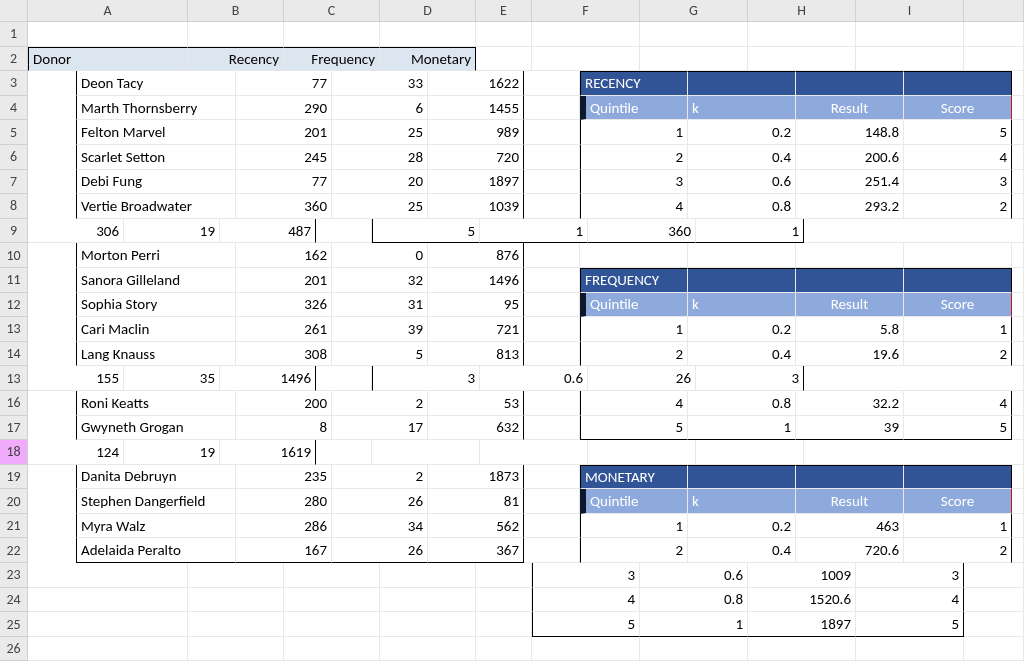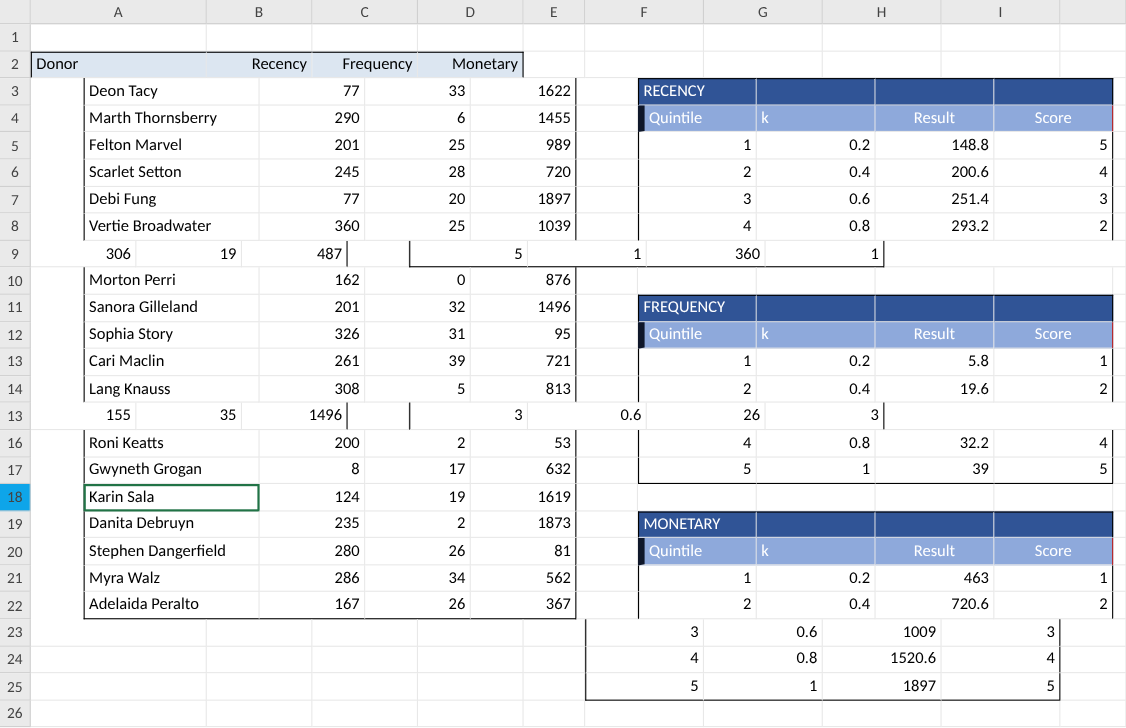--- a/index.html
+++ b/index.html
@@ -42,21 +42,21 @@
     left: 0; top: 22px;
     width: 28px;
   }
   .row-header {
     width: 28px;
     height: 24.6px;
     border-right: 1px solid #d0d0d0;
     border-bottom: 1px solid #d0d0d0;
   }
   .row-header.selected {
-    background: #0ea5e9;
+    background: #f0abfc;
   }
   .grid {
     position: absolute;
     left: 28px;
     top: 22px;
     width: 996px;
     height: 640px;
   }
   
   .gr {
@@ -370,21 +370,20 @@
         <div class="gc cC right">17</div>
         <div class="gc cD right donor-body-rightedge">632</div>
         <div class="gc cE"></div>
         <div class="gc cF right side-body-left side-body-bottom">5</div>
         <div class="gc cG right side-body-bottom">1</div>
         <div class="gc cH right side-body-bottom">39</div>
         <div class="gc cI right side-body-right side-body-bottom">5</div>
         <div class="gc cPad"></div>
       </div>
       <div class="gr">
-        <div class="gc cA left donor-body-leftedge active-cell">Karin Sala</div>
         <div class="gc cB right">124</div>
         <div class="gc cC right">19</div>
         <div class="gc cD right donor-body-rightedge">1619</div>
         <div class="gc cE"></div>
         <div class="gc cF"></div>
         <div class="gc cG"></div>
         <div class="gc cH"></div>
         <div class="gc cI"></div>
         <div class="gc cPad"></div>
       </div>

